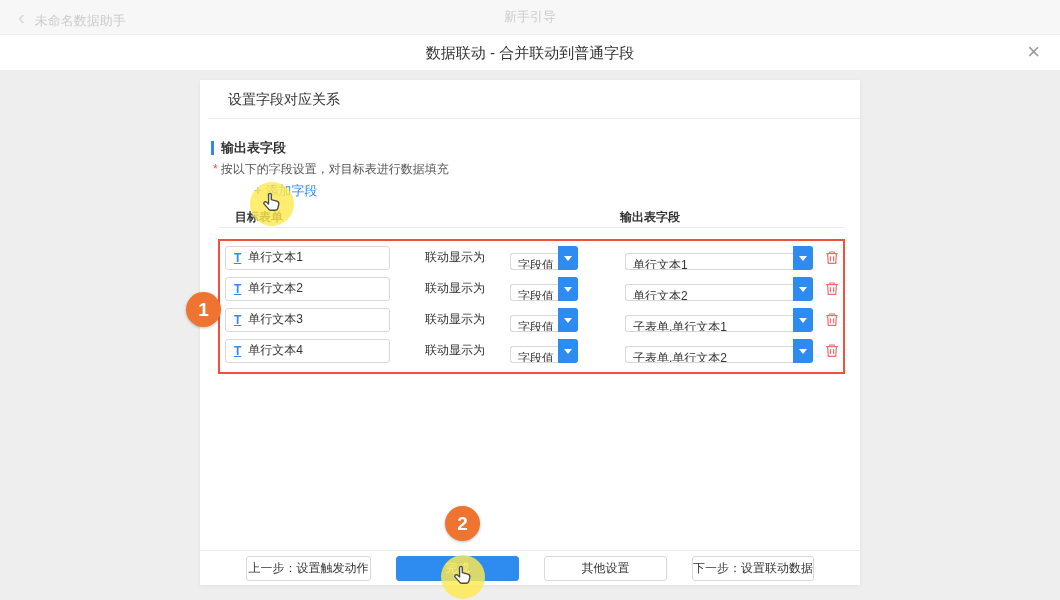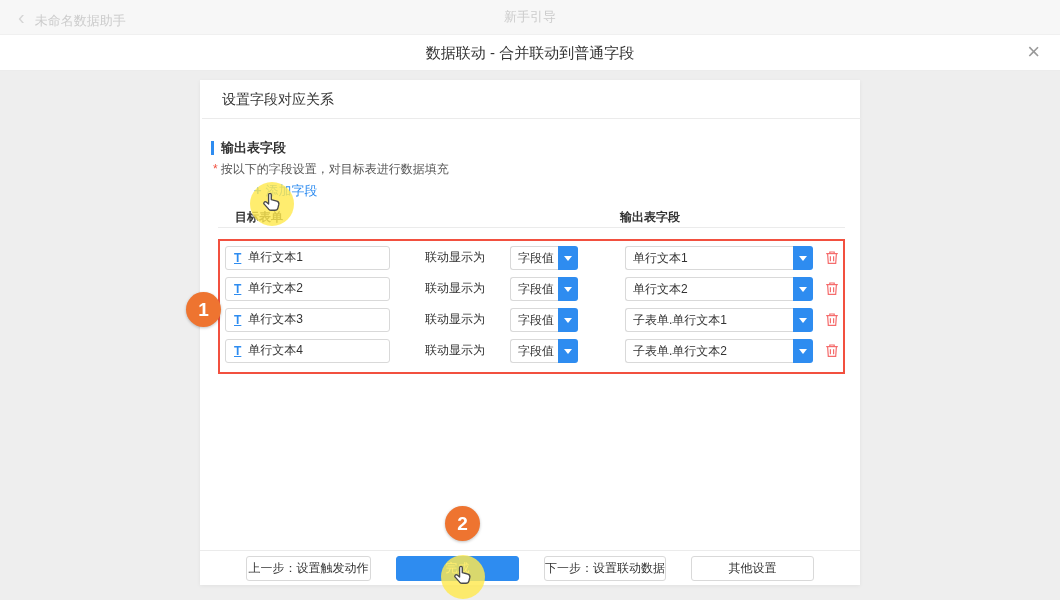--- a/index.html
+++ b/index.html
@@ -23,21 +23,21 @@
   
   .modal-header { position:absolute; top:35px; left:0; width:100%; height:36px; background:#fff;
                   border-bottom:1px solid #ececec; }
   .modal-title { line-height:36px; text-align:center; font-size:15px; font-weight:400; color:#333; }
   .modal-close { position:absolute; right:16px; top:0; height:36px; line-height:33px; font-size:22px;
                  color:#999; cursor:pointer; padding:0 4px; }
 
   
   .card { position:absolute; left:200px; top:80px; width:660px; height:505px; background:#fff;
           box-shadow:0 1px 4px rgba(0,0,0,.06); }
-  .card-header { position:absolute; top:0; left:2px; width:100%; height:39px; line-height:38px;
+  .card-header { position:absolute; top:0; left:8px; width:100%; height:39px; line-height:38px;
                  padding-left:20px; font-size:14px; color:#333; border-bottom:1px solid #ebebeb; }
 
   .section-title { position:absolute; top:59px; left:11px; display:flex; align-items:center;
                    font-size:13px; font-weight:700; color:#333; }
   .section-bar { width:3px; height:14px; background:var(--accent); margin-right:7px; }
   .instruction { position:absolute; top:81px; left:13px; font-size:12px; color:#555; }
   .req-mark { color:var(--danger); margin-right:3px; }
   .add-field-link { position:absolute; top:102px; left:30px; font-size:13px; color:var(--accent); cursor:pointer;margin-left:24px; }
   .add-icon { margin-right:4px; font-weight:700; }
 
@@ -48,21 +48,21 @@
 
   .rows-box { position:absolute; top:159px; left:18px; width:627px; height:135px;
               border:2px solid var(--danger); padding:1px 0 0 5px; }
   .field-row { height:31px; display:flex; align-items:center; }
   .field-input { width:165px; height:24px; border:1px solid #d9d9d9; border-radius:3px; background:#fff;
                  display:flex; align-items:center; padding:0 8px; gap:7px; font-size:12px; color:#333; cursor:text; }
   .t-icon { color:var(--accent); font-weight:700; font-size:12px; text-decoration:underline; }
   .relation-label { margin-left:35px; width:62px; font-size:12px; color:#333; }
   .dropdown { height:24px; display:flex; cursor:pointer; }
   .dd-value { flex:1; border:1px solid #d9d9d9; border-right:0; border-radius:3px 0 0 3px; background:#fff;
-              font-size:12px; color:#333; line-height:22px; padding:0 7px; white-space:nowrap; overflow:hidden; }
+              font-size:12px; color:#333; line-height:22px; padding:0 7px; white-space:nowrap; overflow:hidden;margin-top:7px; }
   .dd-arrow { width:20px; background:var(--accent); border-radius:0 3px 3px 0;
               display:flex; align-items:center; justify-content:center; }
   .dd-arrow::after { content:""; width:0; height:0; border:4px solid transparent; border-top:5px solid #fff; margin-top:5px; }
   .dd-mode { margin-left:23px; width:68px; }
   .dd-output { margin-left:47px; width:188px; }
   .trash-btn { margin-left:12px; display:flex; align-items:center; cursor:pointer; }
 
   .card-footer { position:absolute; top:470px; left:0; width:100%; height:35px; border-top:1px solid #ebebeb;
                  background:#fff; display:flex; align-items:center; justify-content:center; gap:25px; }
   .btn { height:25px; border-radius:3px; font-size:12px; font-family:inherit; cursor:pointer;
@@ -218,22 +218,22 @@
               <path d="M5.4 6.2v5M8.6 6.2v5"></path>
             </svg>
         </span>
       </div>
 
     </div>
 
     <div class="card-footer">
       <button class="btn btn-prev">上一步：设置触发动作</button>
       <button class="btn btn-finish">完成</button>
+      <button class="btn btn-other">其他设置</button>
       <button class="btn btn-next">下一步：设置联动数据</button>
-      <button class="btn btn-other">其他设置</button>
     </div>
   </div>
 
   <div class="badge badge-1">1</div>
   <div class="badge badge-2">2</div>
 
   <div class="cursor-spot cursor-1">
     <svg width="25" height="25" viewBox="0 0 24 24">
         <path d="M10.5 3.2c-.7 0-1.3.6-1.3 1.3v9l-2.2-1.9c-.6-.5-1.5-.5-2 .1-.5.5-.5 1.4 0 1.9l4.3 4.8c.6.6 1.4 1 2.2 1h3.8c1.4 0 2.6-1 2.9-2.3l.8-3.3c.3-1.4-.5-2.8-1.9-3.2l-5.3-1.4V4.5c0-.7-.6-1.3-1.3-1.3z" fill="#fff" stroke="#4a4a4a" stroke-width="1.3" stroke-linejoin="round"></path>
       </svg>

